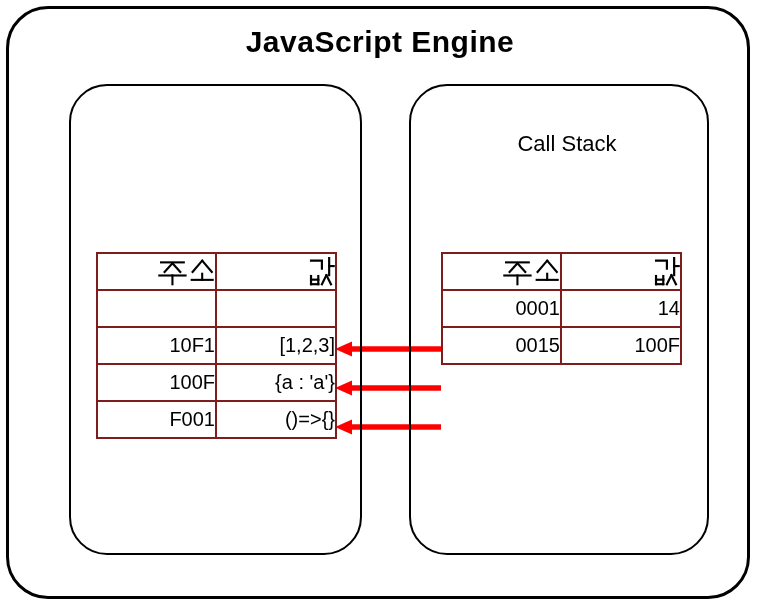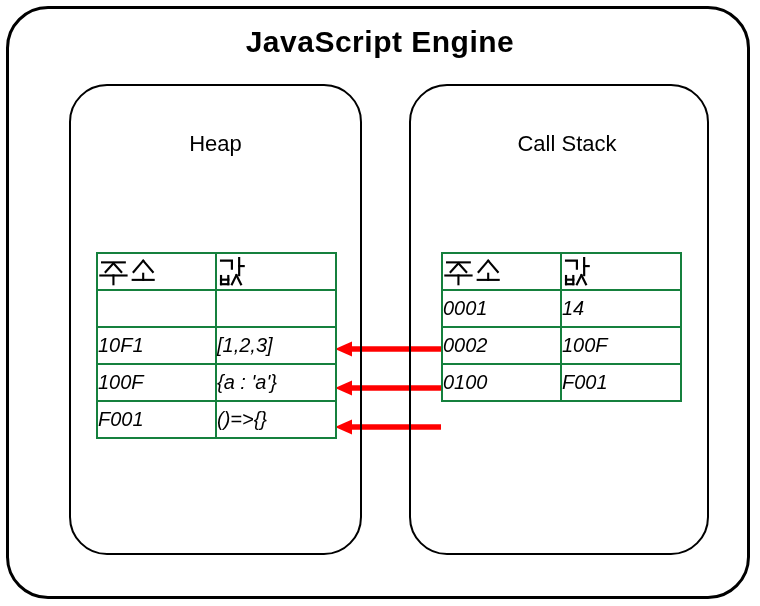--- a/index.html
+++ b/index.html
@@ -27,22 +27,22 @@
   }
   .heap-label{left:69px;width:293px;}
   .stack-label{left:409px;width:316px;}
   table.mem{
     position:absolute;border-collapse:collapse;background:#ffffff;
     font-size:20px;table-layout:fixed;
   }
   .heap-table{left:96px;top:252px;}
   .stack-table{left:441px;top:252px;}
   table.mem td,table.mem th{
-    border:2px solid #15803d;height:35px;padding:0;margin:0;
-    text-align:left;vertical-align:middle;font-weight:normal;font-style:italic;
+    border:2px solid #7f1d1d;height:35px;padding:0;margin:0;
+    text-align:right;vertical-align:middle;font-weight:normal;
   }
   table.mem col.c1{width:119px;}
   table.mem col.c2{width:120px;}
   .kglyph{display:inline-block;vertical-align:middle;}
   .kstroke{stroke:#000;stroke-width:2.4;fill:none;stroke-linecap:square;}
   .hidden-defs{position:absolute;width:0;height:0;overflow:hidden;}
   .arrow-shaft{stroke:#ff0000;stroke-width:5.5;}
   .arrow-head{fill:#ff0000;}
 </style>
 </head>
@@ -90,21 +90,20 @@
       <line class="arrow-shaft" x1="350" y1="427" x2="441" y2="427"></line>
       <polygon class="arrow-head" points="335,427 352,419.5 352,434.5"></polygon>
     </g>
   </svg>
 
   <div class="outer-box"></div>
 
   <div class="title">JavaScript Engine</div>
 
   <div class="inner-box heap-box"></div>
-  <div class="box-label heap-label">Heap</div>
 
   <div class="inner-box stack-box"></div>
   <div class="box-label stack-label">Call Stack</div>
 
   <table class="mem heap-table">
     <colgroup>
         <col class="c1">
         <col class="c2">
       </colgroup>
     <tbody>
@@ -155,23 +154,19 @@
         <svg class="kglyph" width="28" height="29" viewBox="0 0 30 32">
               <use href="#g-gab"></use>
             </svg>
       </th>
     </tr>
     <tr>
       <td>0001</td>
       <td>14</td>
     </tr>
     <tr>
-      <td>0002</td>
+      <td>0015</td>
       <td>100F</td>
-    </tr>
-    <tr>
-      <td>0100</td>
-      <td>F001</td>
     </tr>
   </tbody>
     </table>
 
 </div>
 
 </body></html>

